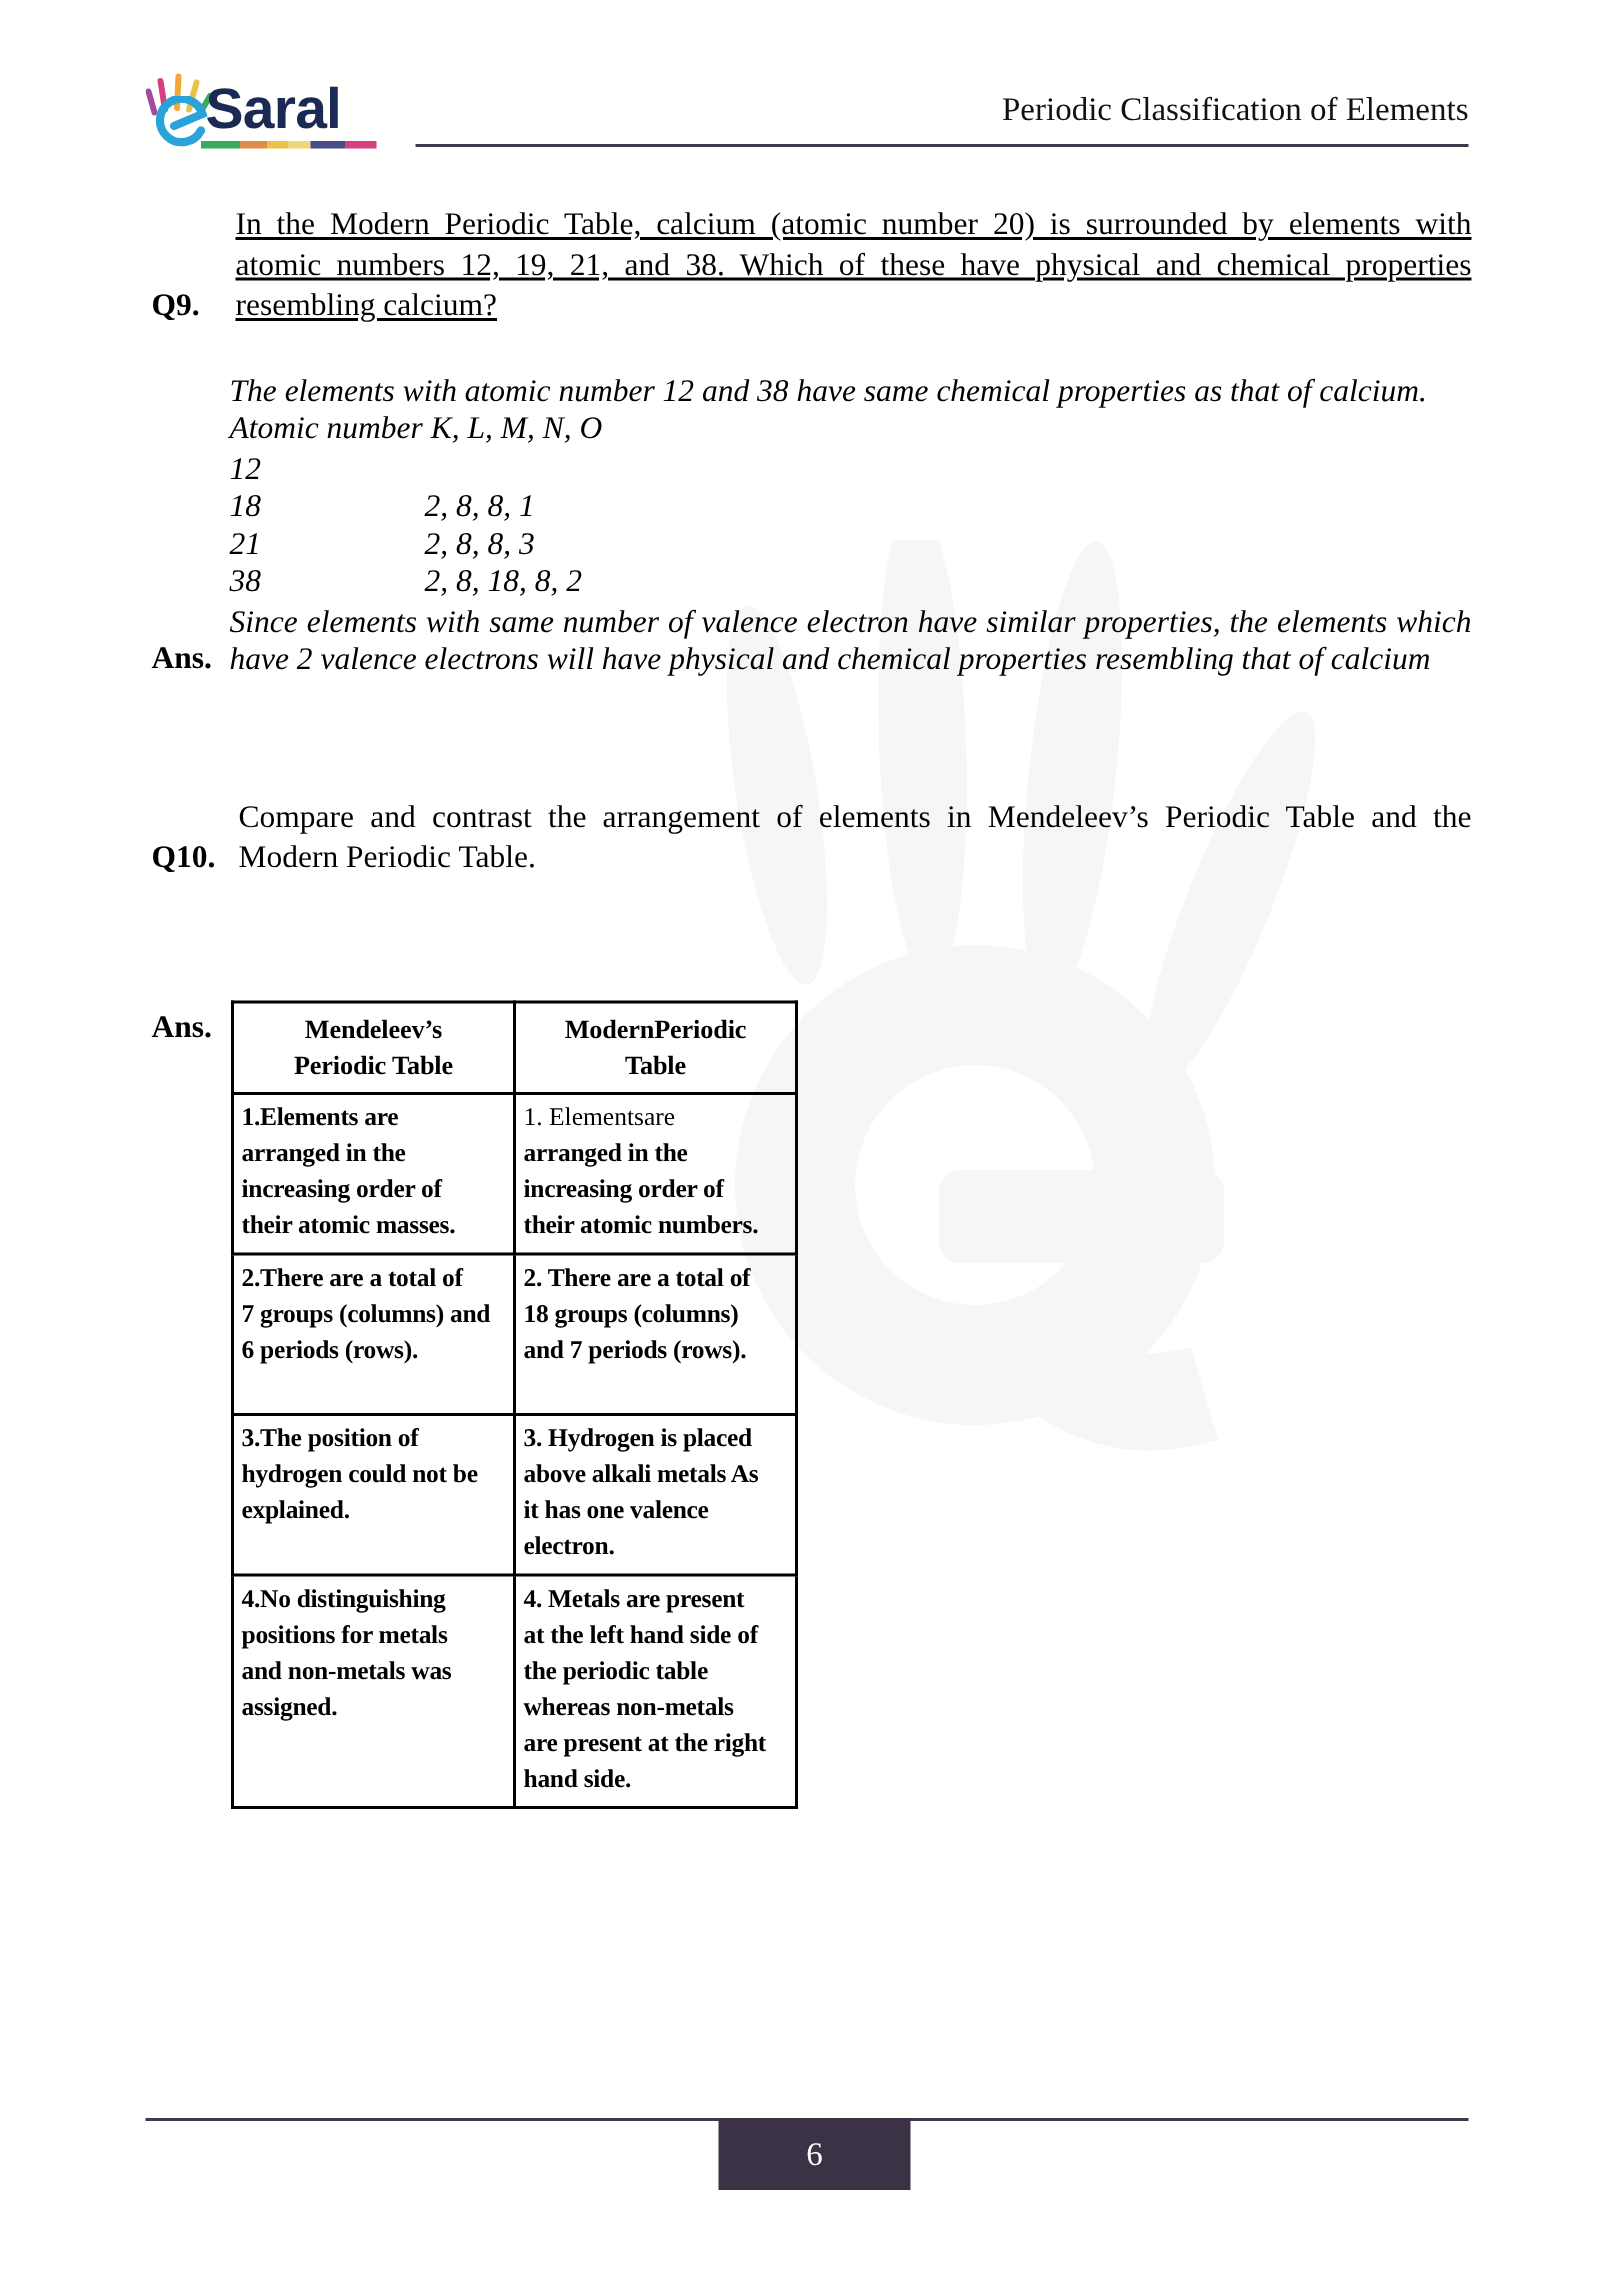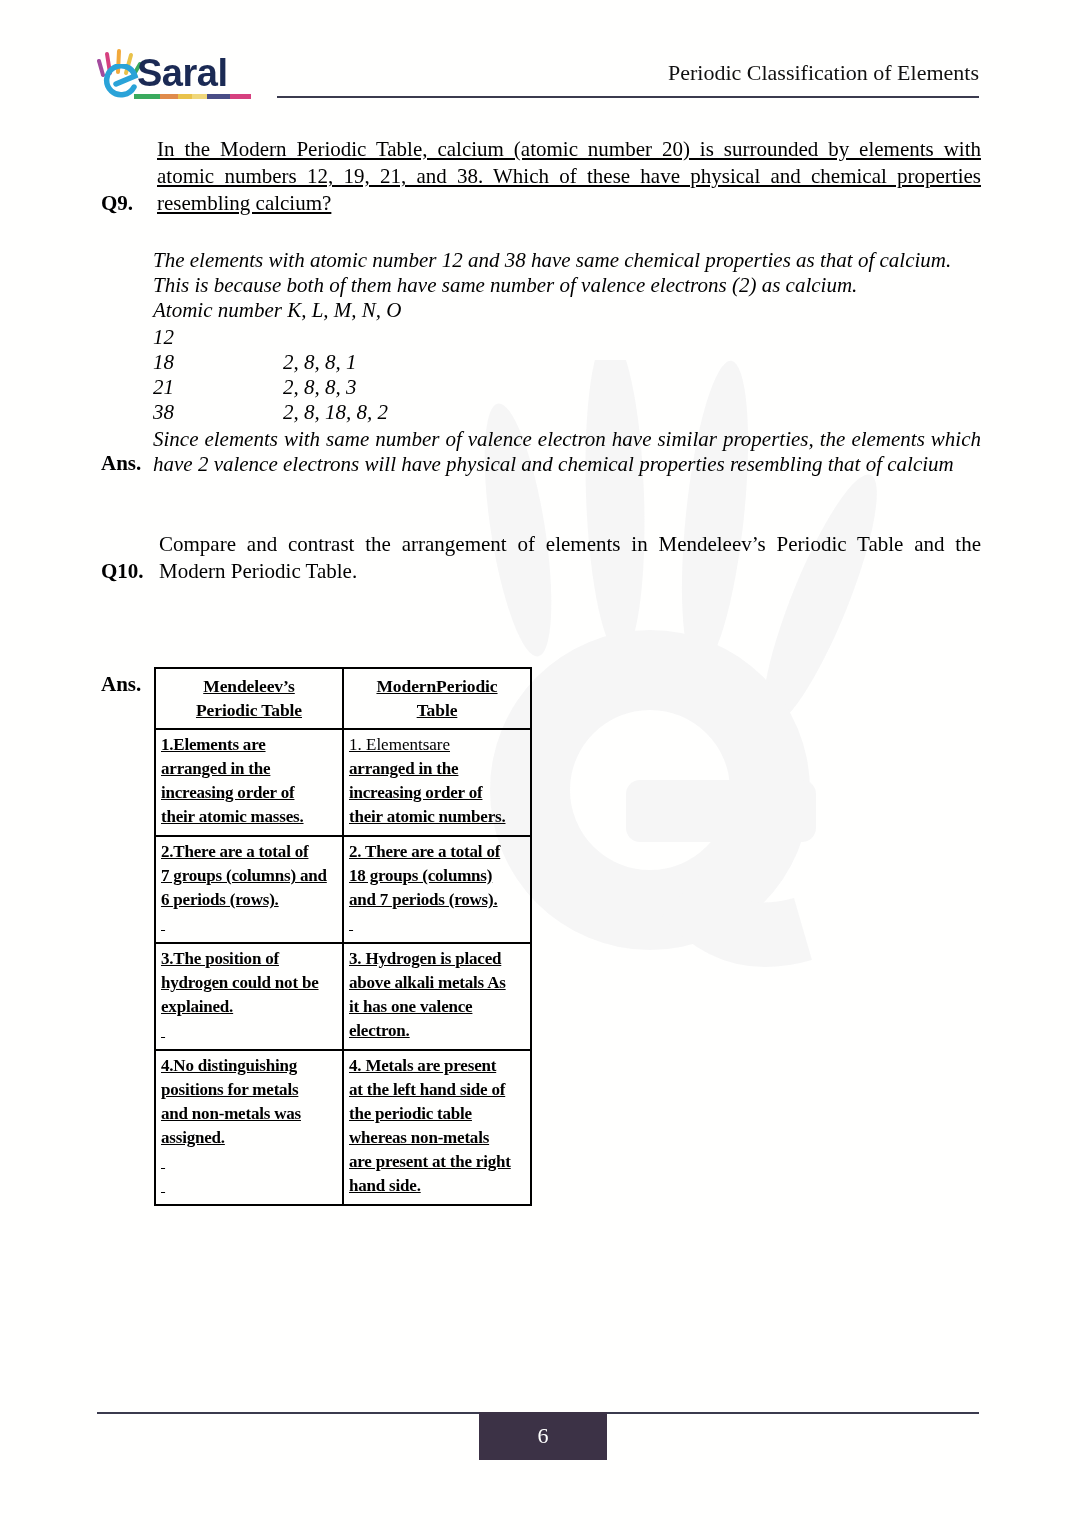--- a/index.html
+++ b/index.html
@@ -197,21 +197,21 @@
     font-size: 17px;
     line-height: 24px;
     letter-spacing: -0.2px;
     margin-left: 15px;
   }
   #compare-table td .light {
     font-weight: normal;
     letter-spacing: 0px;
   }
   .cell-lines { display: block; }
-  .cell-lines span { display: block; white-space: nowrap; text-decoration: underline; }
+  .cell-lines span { display: block; white-space: nowrap; }
 
   
   #footer-rule {
     position: absolute;
     left: 97px;
     top: 1412px;
     width: 882px;
     height: 2px;
     background: #3b3b4e;
     z-index: 2;
@@ -280,21 +280,20 @@
 
     <div class="qblock" id="q9">
       <div class="qlabel">Q9.</div>
       <div class="qtext">In the Modern Periodic Table, calcium (atomic number 20) is surrounded by elements with atomic numbers 12, 19, 21, and 38. Which of these have physical and chemical properties resembling calcium?</div>
     </div>
 
     <div class="qblock" id="ans9">
       <div class="qlabel">Ans.</div>
       <div id="ans9-body">
         <div class="para">The elements with atomic number 12 and 38 have same chemical properties as that of calcium.</div>
-        <div class="para">This is because both of them have same number of valence electrons (2) as calcium.</div>
         <div class="para">Atomic number K, L, M, N, O</div>
         <div id="config-list">
           <div class="config-row">
             <div class="config-num">12</div>
           </div>
           <div class="config-row">
             <div class="config-num">18</div>
             <div class="config-val">2, 8, 8, 1</div>
           </div>
           <div class="config-row">

